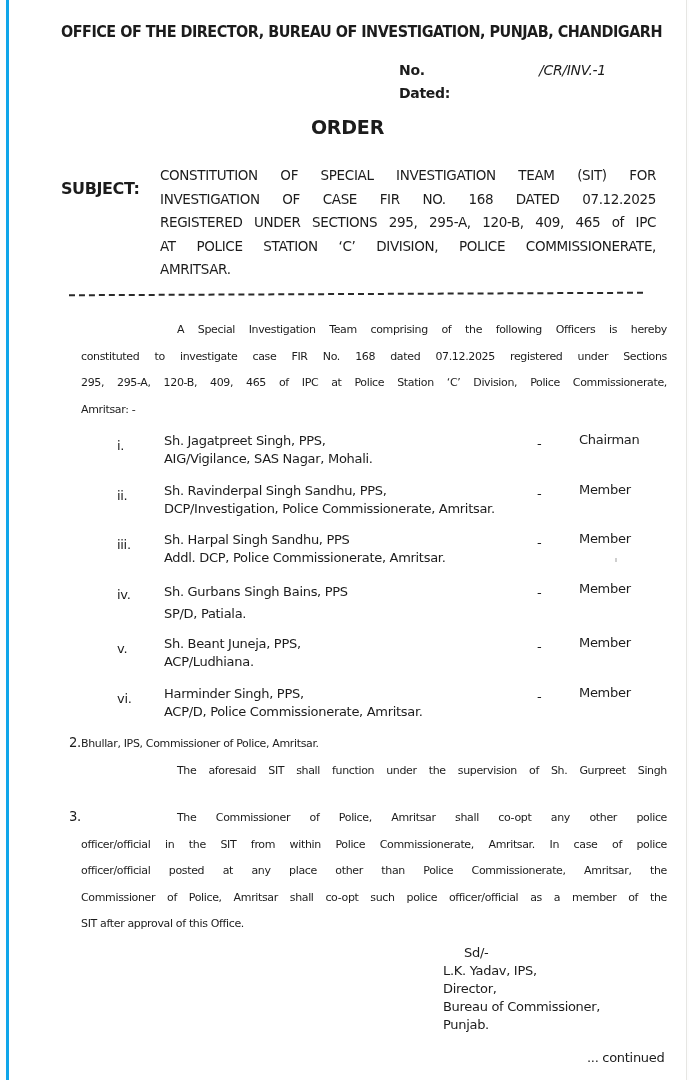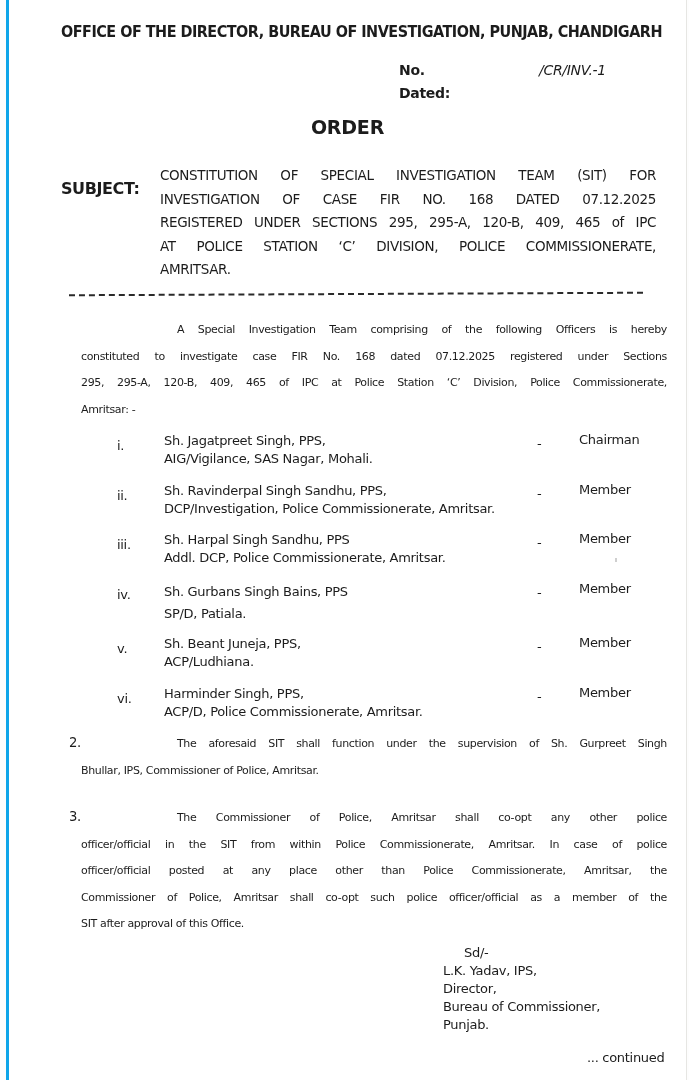--- a/index.html
+++ b/index.html
@@ -127,22 +127,22 @@
 
   <div class="member" style="top:685px;">
     <span class="num">vi.</span>
     <span class="name"><span>Harminder Singh, PPS,</span><br><span>ACP/D, Police Commissionerate, Amritsar.</span></span>
     <span class="dash">-</span>
     <span class="role">Member</span>
   </div>
 
   <div class="abs" style="left:60px; top:735px; font-size:13.2px; letter-spacing:-0.35px;">2.</div>
   <div class="para" style="top:731px;">
+    <span class="line last">Bhullar, IPS, Commissioner of Police, Amritsar.</span>
     <span class="line" style="padding-left:96px;">The aforesaid SIT shall function under the supervision of Sh. Gurpreet Singh</span>
-    <span class="line last">Bhullar, IPS, Commissioner of Police, Amritsar.</span>
   </div>
 
   <div class="abs" style="left:60px; top:809px; font-size:13.2px; letter-spacing:-0.35px;">3.</div>
   <div class="para" style="top:805px;">
     <span class="line" style="padding-left:96px;">The Commissioner of Police, Amritsar shall co-opt any other police</span>
     <span class="line">officer/official in the SIT from within Police Commissionerate, Amritsar. In case of police</span>
     <span class="line">officer/official posted at any place other than Police Commissionerate, Amritsar, the</span>
     <span class="line">Commissioner of Police, Amritsar shall co-opt such police officer/official as a member of the</span>
     <span class="line last">SIT after approval of this Office.</span>
   </div>

